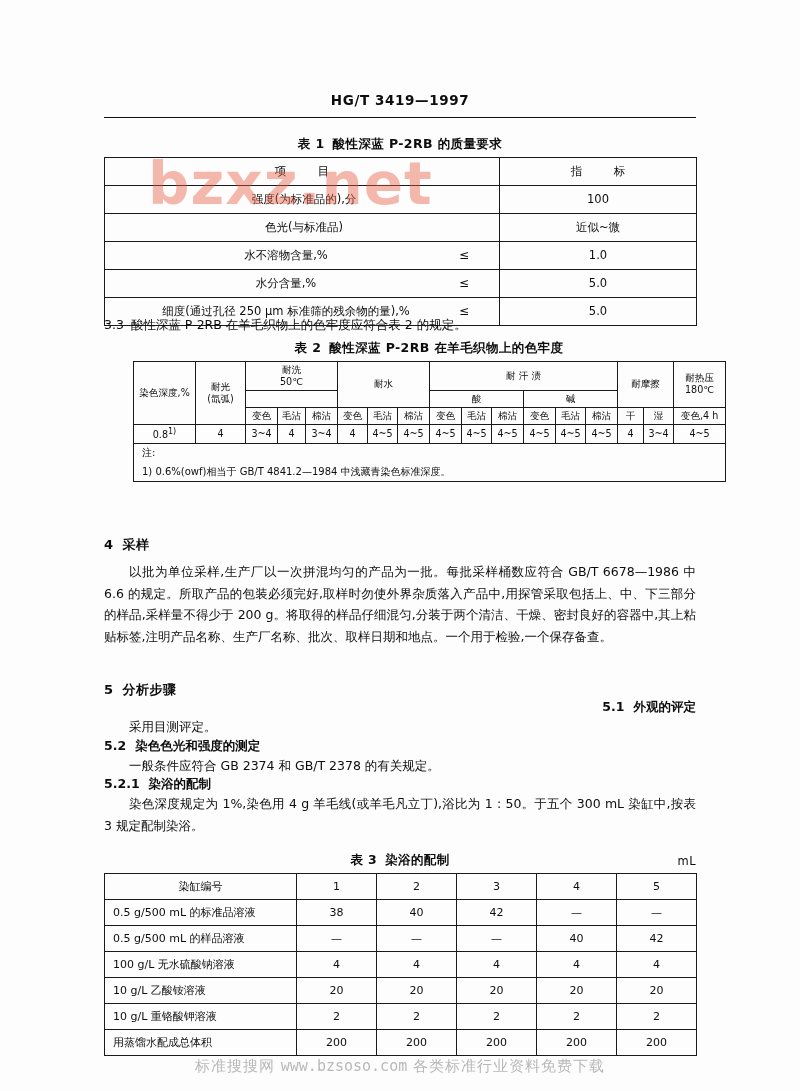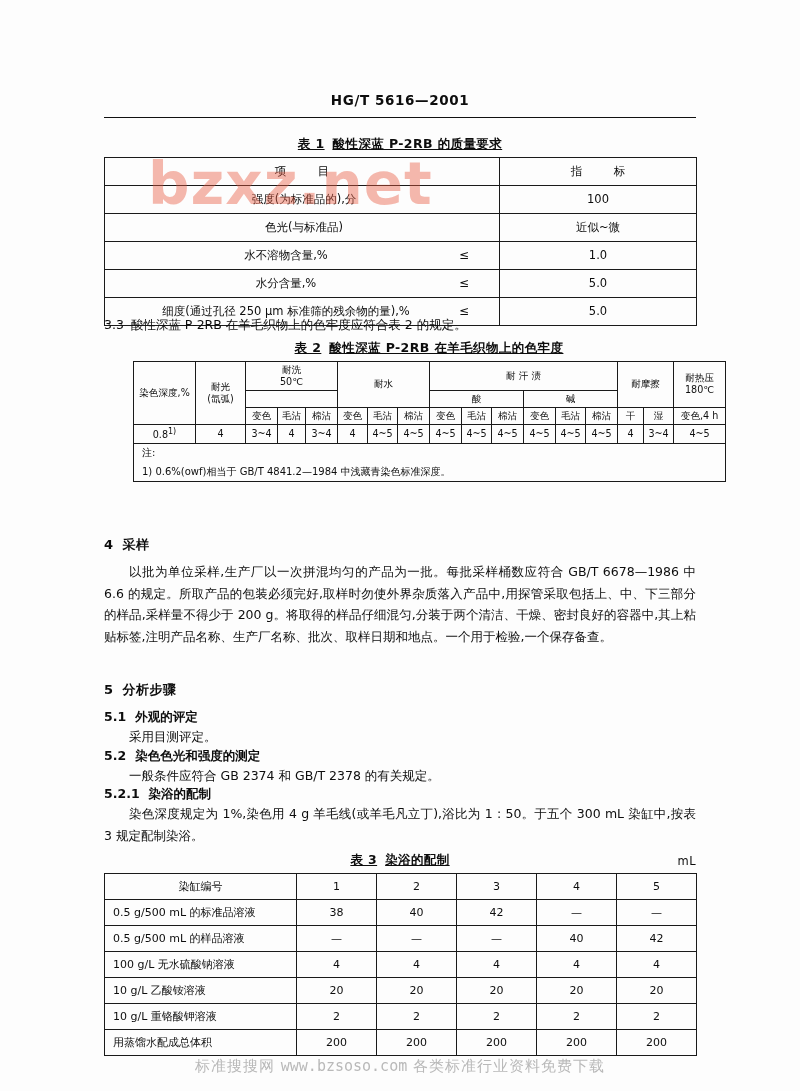--- a/index.html
+++ b/index.html
@@ -72,21 +72,20 @@
   }
   
   .content { position: absolute; left: 104px; width: 592px; }
 
   .tbl-caption {
     text-align: center;
     font-size: 12.5px;
     font-weight: bold;
     margin: 0 0 4px 0;
     letter-spacing: 0.4px;
-    text-decoration: underline;
   }
   .tbl-caption .gap { display:inline-block; width: 8px; }
   .unit-right {
     position: absolute;
     right: 0;
     font-size: 11.5px;
     font-family: "DejaVu Sans", "Liberation Sans", sans-serif;
   }
 
   table.doc {
@@ -152,21 +151,21 @@
     font-size: 12.5px;
     font-weight: bold;
   }
   .sub-head .n { margin-right: 9px; }
 </style>
 </head>
 <body>
 
 <div class="page">
 
-  <div class="doc-header">HG/T 5616—2001</div>
+  <div class="doc-header">HG/T 3419—1997</div>
   <div class="header-rule"></div>
 
   <div class="wm-bzxz">bzxz.net</div>
 
   <div class="content" style="top:136px;">
     <div class="tbl-caption">
       <span>表 1</span><span class="gap"></span><span>酸性深蓝 P-2RB 的质量要求</span>
     </div>
     <table class="doc" id="table1">
       <colgroup>
@@ -298,21 +297,21 @@
       <span class="n">4</span><span>采样</span>
     </div>
     <p class="para" style="margin-top:7px;">以批为单位采样,生产厂以一次拼混均匀的产品为一批。每批采样桶数应符合 GB/T 6678—1986 中 6.6 的规定。所取产品的包装必须完好,取样时勿使外界杂质落入产品中,用探管采取包括上、中、下三部分的样品,采样量不得少于 200 g。将取得的样品仔细混匀,分装于两个清洁、干燥、密封良好的容器中,其上粘贴标签,注明产品名称、生产厂名称、批次、取样日期和地点。一个用于检验,一个保存备查。</p>
   </div>
 
   <div class="content" style="top:681px;">
     <div class="sec-head">
       <span class="n">5</span><span>分析步骤</span>
     </div>
 
-    <div class="sub-head" style="margin-top:10px;">
+    <div class="sub-head" style="text-align:right;">
       <span class="n">5.1</span><span>外观的评定</span>
     </div>
     <p class="para para-narrow">采用目测评定。</p>
 
     <div class="sub-head">
       <span class="n">5.2</span><span>染色色光和强度的测定</span>
     </div>
     <p class="para para-narrow">一般条件应符合 GB 2374 和 GB/T 2378 的有关规定。</p>
 
     <div class="sub-head">

